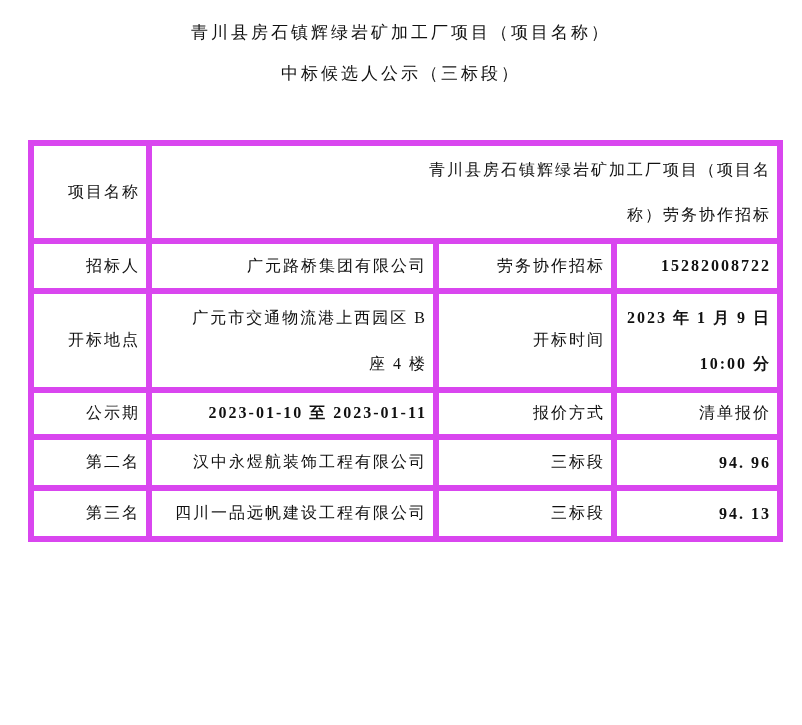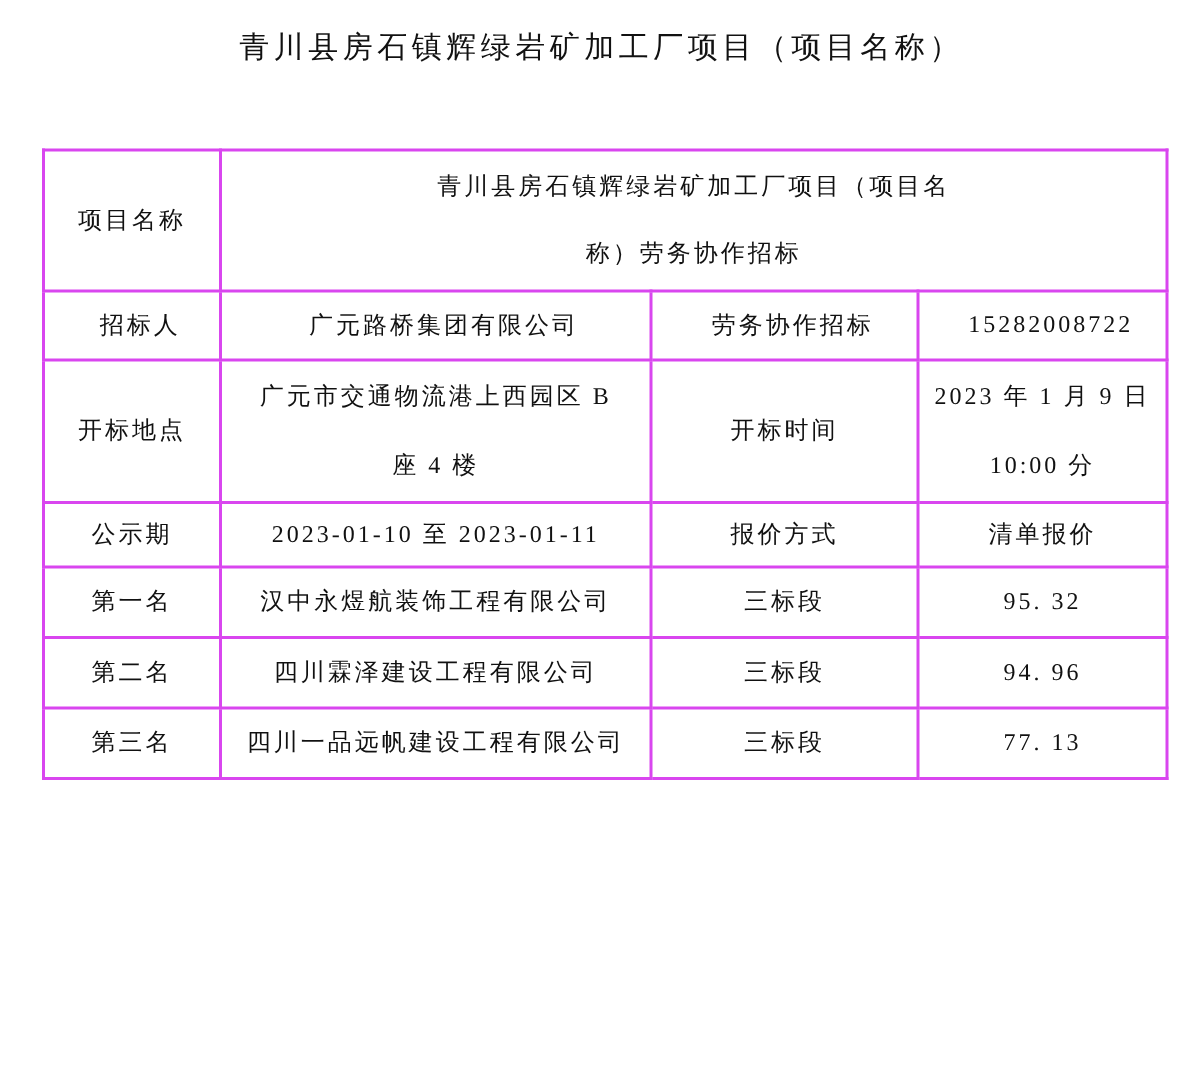--- a/index.html
+++ b/index.html
@@ -12,35 +12,35 @@
     height: 725px;
     font-family: "Liberation Serif", "DejaVu Serif", serif;
     color: #111111;
     overflow: hidden;
   }
   .titles {
     padding-top: 12px;
     text-align: center;
   }
   .title-line {
-    font-size: 20px;
+    font-size: 17px;
     line-height: 41px;
     letter-spacing: 3px;
     font-weight: 400;
     white-space: nowrap;
   }
   table.announcement {
     border-collapse: collapse;
     table-layout: fixed;
     width: 749px;
     margin: 46px 0 0 28px;
   }
   table.announcement td {
-    border: 2px solid #d946ef;
-    text-align: center;
+    border: 6px solid #d946ef;
+    text-align: right;
     vertical-align: middle;
     font-size: 16px;
     letter-spacing: 2px;
     padding: 0 6px;
     overflow: hidden;
   }
   tr.r-project   td { height: 92px; }
   tr.r-tenderer  td { height: 44px; padding-left: 17px; }
   tr.r-opening   td { height: 93px; }
   tr.r-notice    td { height: 41px; }
@@ -48,29 +48,30 @@
   tr.r-cand      td { height: 45px; }
   td.project-value {
     text-align: left;
     font-size: 27px;
     line-height: 45px;
     letter-spacing: 2.5px;
     padding-left: 9px;
   }
   .two-line div { line-height: 46px; }
   td.rank { font-size: 15px; }
-  td.num  { letter-spacing: 1px; }
+  td.num  { letter-spacing: 1px; font-weight: bold; }
 </style>
 </head>
 <body>
 
 <div class="doc">
 
   <div class="titles">
     <div class="title-line">青川县房石镇辉绿岩矿加工厂项目（项目名称）</div>
+    <div class="title-line">中标候选人公示（三标段）</div>
   </div>
 
   <table class="announcement">
     <colgroup>
       <col style="width:118px">
       <col style="width:287px">
       <col style="width:178px">
       <col style="width:166px">
     </colgroup>
 
@@ -104,36 +105,30 @@
     </tr>
 
     <tr class="r-notice">
       <td>公示期</td>
       <td class="num">2023-01-10 至 2023-01-11</td>
       <td>报价方式</td>
       <td>清单报价</td>
     </tr>
 
 
-    <tr class="r-cand">
-      <td class="rank">第一名</td>
-      <td>汉中永煜航装饰工程有限公司</td>
-      <td>三标段</td>
-      <td class="num">95. 32</td>
-    </tr>
 
     <tr class="r-cand">
       <td class="rank">第二名</td>
-      <td>四川霖泽建设工程有限公司</td>
+      <td>汉中永煜航装饰工程有限公司</td>
       <td>三标段</td>
       <td class="num">94. 96</td>
     </tr>
 
     <tr class="r-cand">
       <td class="rank">第三名</td>
       <td>四川一品远帆建设工程有限公司</td>
       <td>三标段</td>
-      <td class="num">77. 13</td>
+      <td class="num">94. 13</td>
     </tr>
 
   </tbody>
     </table>
 </div>
 
 </body></html>

